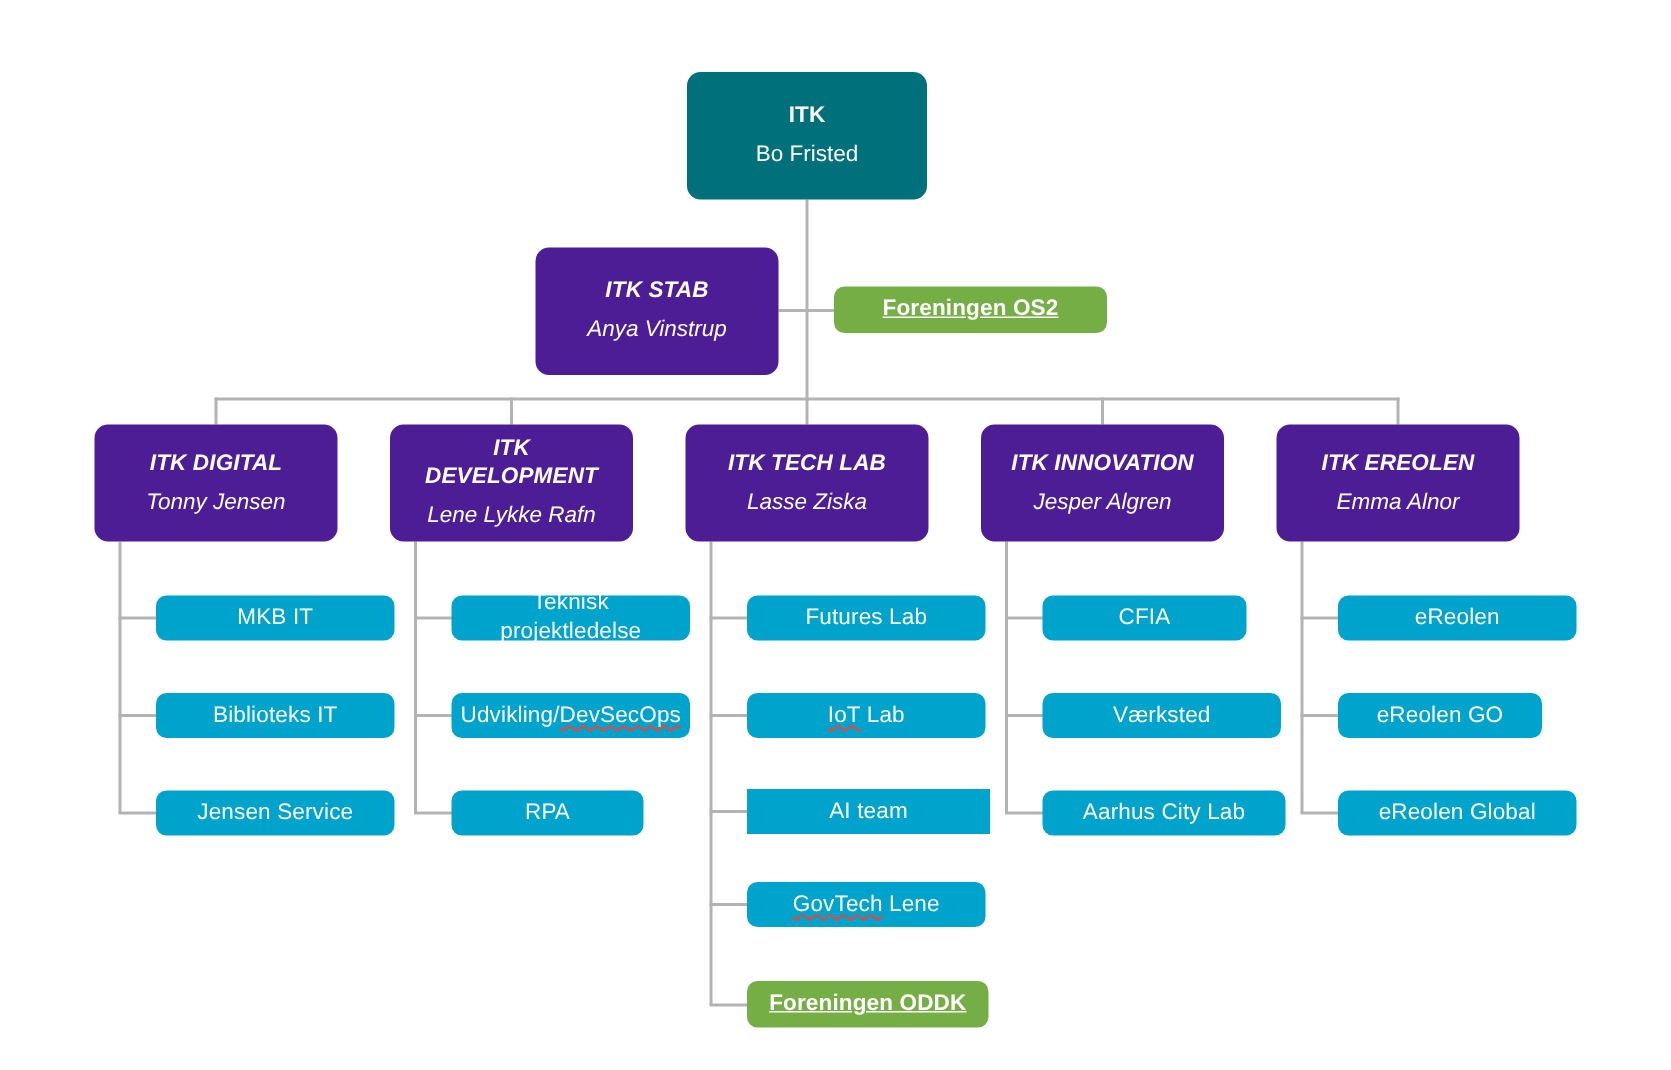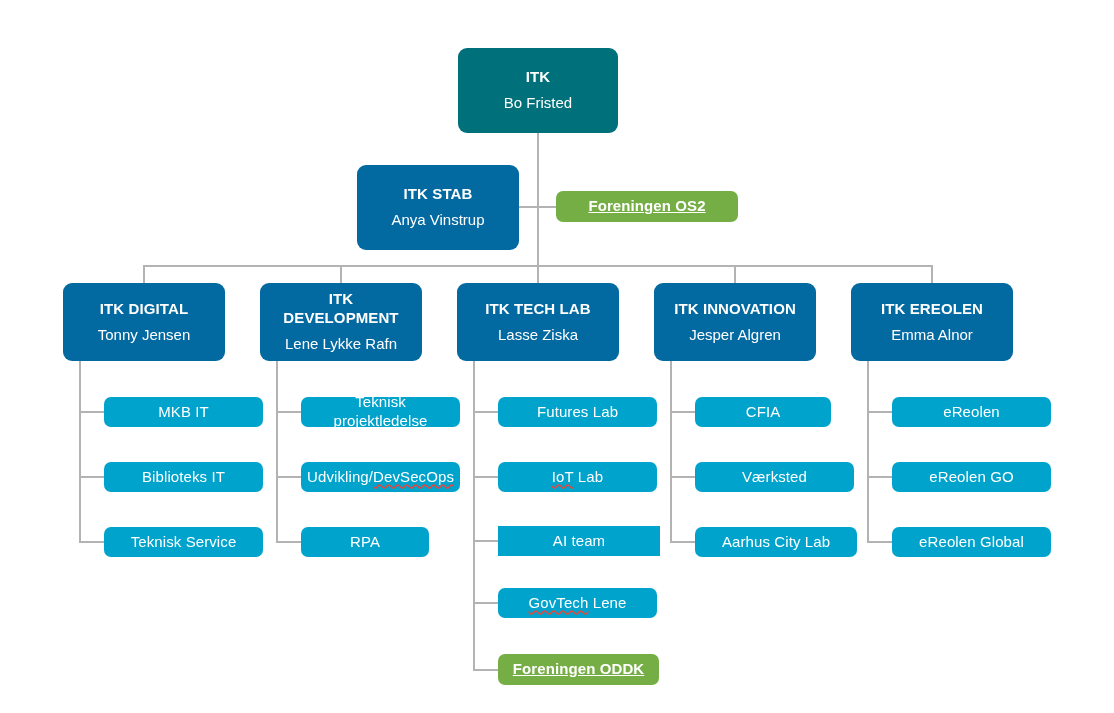--- a/index.html
+++ b/index.html
@@ -48,21 +48,22 @@
     font-weight: normal;
     font-size: 15px;
     margin-top: 7px;
   }
 
   
   .node.root {
     background: #00707a;
   }
   .node.dept {
-    background: #0369a1;
+    background: #4c1d95;
+    font-style: italic;
   }
   .node.unit {
     background: #00a3cc;
     border-radius: 7px;
   }
   .node.unit .n-title {
     font-weight: normal;
     font-size: 15px;
   }
   .node.assoc {
@@ -147,21 +148,21 @@
     <span class="n-title">ITK DIGITAL</span>
     <span class="n-person">Tonny Jensen</span>
   </div>
   <div class="node unit" style="left:104px; top:397px; width:159px; height:30px;">
     <span class="n-title">MKB IT</span>
   </div>
   <div class="node unit" style="left:104px; top:462px; width:159px; height:30px;">
     <span class="n-title">Biblioteks IT</span>
   </div>
   <div class="node unit" style="left:104px; top:527px; width:159px; height:30px;">
-    <span class="n-title">Teknisk Service</span>
+    <span class="n-title">Jensen Service</span>
   </div>
 
   <div class="node dept" style="left:260px; top:283px; width:162px; height:78px;">
     <span class="n-title">ITK DEVELOPMENT</span>
     <span class="n-person">Lene Lykke Rafn</span>
   </div>
   <div class="node unit" style="left:301px; top:397px; width:159px; height:30px;">
     <span class="n-title">Teknisk projektledelse</span>
   </div>
   <div class="node unit" style="left:301px; top:462px; width:159px; height:30px;">
@@ -205,20 +206,20 @@
     <span class="n-title">Aarhus City Lab</span>
   </div>
 
   <div class="node dept" style="left:851px; top:283px; width:162px; height:78px;">
     <span class="n-title">ITK EREOLEN</span>
     <span class="n-person">Emma Alnor</span>
   </div>
   <div class="node unit" style="left:892px; top:397px; width:159px; height:30px;">
     <span class="n-title">eReolen</span>
   </div>
-  <div class="node unit" style="left:892px; top:462px; width:159px; height:30px;">
+  <div class="node unit" style="left:892px; top:462px; width:136px; height:30px;">
     <span class="n-title">eReolen GO</span>
   </div>
   <div class="node unit" style="left:892px; top:527px; width:159px; height:30px;">
     <span class="n-title">eReolen Global</span>
   </div>
 
 </div>
 
 </body></html>

